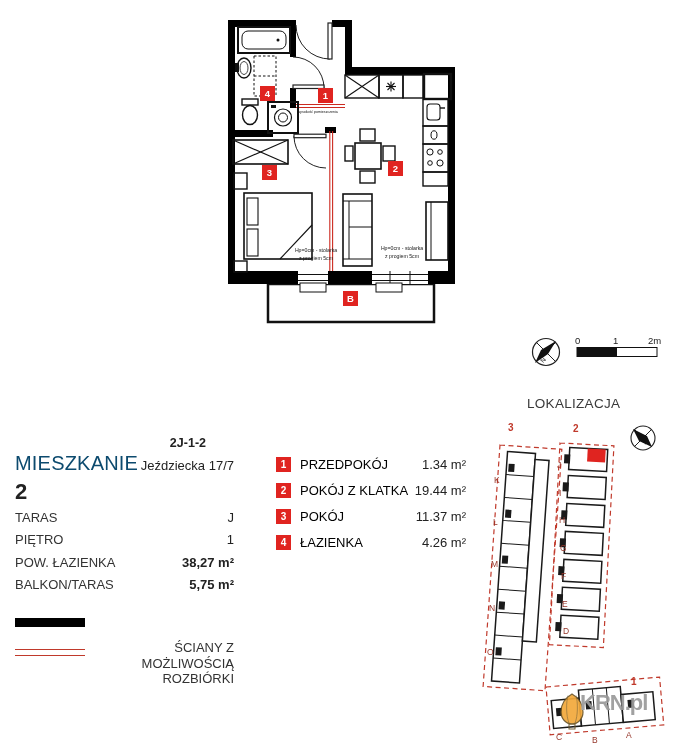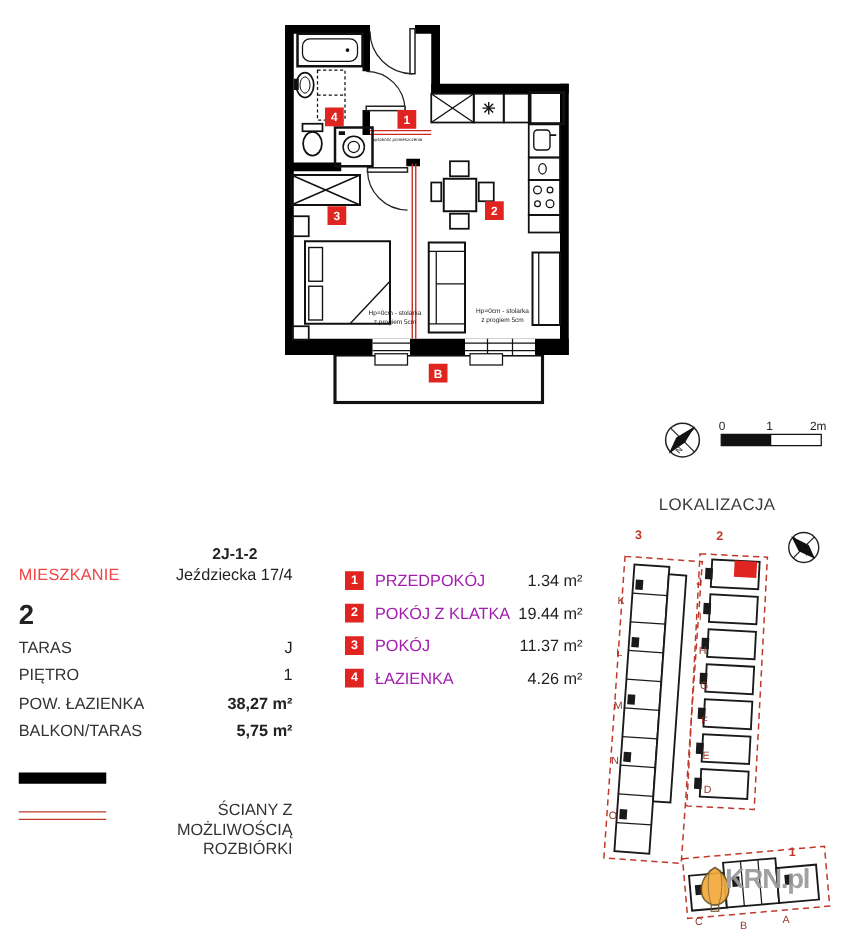--- a/index.html
+++ b/index.html
@@ -7,41 +7,41 @@
     font-family:"Liberation Sans", sans-serif; color:#333; }
   .abs { position:absolute; }
   #canvas { position:relative; width:678px; height:745px; background:#fff; }
 
   svg text { font-family:"Liberation Sans", sans-serif; }
 
   
   .info-panel { left:15px; top:436px; width:219px; }
   .unit-code-row { text-align:right; padding-right:28px; font-size:12.5px; font-weight:bold; color:#222; height:16px; }
   .title-row { display:flex; justify-content:space-between; align-items:baseline; height:27px; }
-  .big-label { font-size:13px; font-weight:500; color:#ef4444; letter-spacing:.2px; }
+  .big-label { font-size:20px; font-weight:500; color:#0c4a6e; letter-spacing:.2px; }
   .address { font-size:13px; color:#222; }
   .big-value { font-size:22px; font-weight:bold; color:#222; }
   .kv-row { display:flex; justify-content:space-between; font-size:13px; color:#333; height:22.5px; align-items:center; }
   .kv-value { color:#222; }
   .kv-value.bold { font-weight:bold; }
 
   
   .legend { left:15px; top:610px; width:219px; }
   .legend-item { display:flex; align-items:flex-start; margin-bottom:13px; }
   .legend-swatch { width:70px; flex:0 0 70px; }
   .legend-text { flex:1; text-align:right; font-size:13px; line-height:15.5px; color:#333; }
   .wall-solid { height:9px; background:#000; margin-top:8px; }
   .wall-demol { height:7px; border-top:1.5px solid #c0392b; border-bottom:1.5px solid #c0392b; margin-top:9px; }
 
   
   .room-list { left:276px; top:451px; width:190px; }
   .room-row { display:flex; align-items:center; height:26px; }
   .room-badge { width:15px; height:15px; background:#e02420; color:#fff; font-size:10px; font-weight:bold;
     display:flex; align-items:center; justify-content:center; flex:0 0 15px; }
-  .room-name { margin-left:9px; font-size:13px; color:#a21caf; }
+  .room-name { margin-left:9px; font-size:13px; color:#000000; }
   .room-area { margin-left:auto; font-size:13px; color:#222; }
 
   
   .lok-title { left:527px; top:396px; font-size:13.5px; color:#3a3a3a; letter-spacing:.3px; }
 
   
   .watermark { left:556px; top:686px; width:122px; height:48px; opacity:.92; }
   .wm-text { position:absolute; left:24px; top:4px; font-size:22px; font-weight:bold; color:#9a9a9a; letter-spacing:-1px; }
 </style>
 </head>
@@ -306,21 +306,21 @@
       <line x1="171.5" y1="14.5" x2="154.5" y2="31.5" stroke="#222" stroke-width="1"></line>
       <polygon points="153,14 167,21 172,32 159,26" fill="#111"></polygon>
       <text x="164" y="29" font-size="6" fill="#111" transform="rotate(45 166 26)">N</text>
     </g>
   </svg>
 
   <div class="abs info-panel">
     <div class="unit-code-row">2J-1-2</div>
     <div class="title-row">
       <span class="big-label">MIESZKANIE</span>
-      <span class="address">Jeździecka 17/4</span>
+      <span class="address">Jeździecka 17/7</span>
     </div>
     <div class="title-row">
       <span class="big-value">2</span>
     </div>
     <div class="kv-row">
       <span>TARAS</span>
       <span class="kv-value">J</span>
     </div>
     <div class="kv-row">
       <span>PIĘTRO</span>

